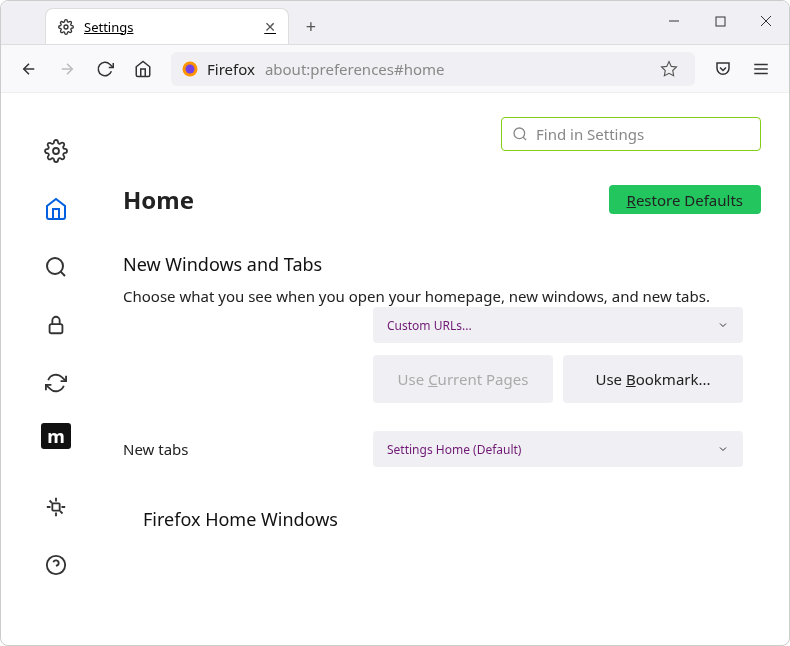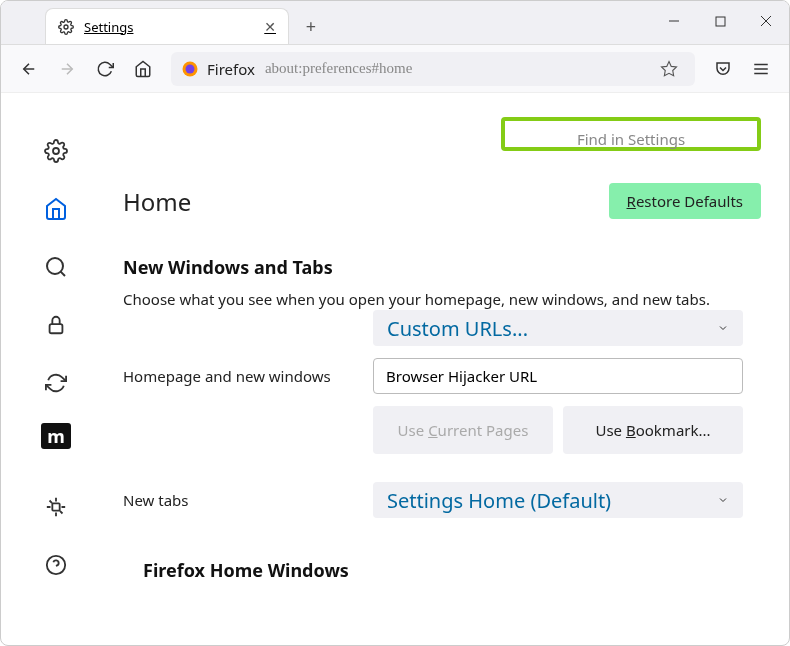--- a/index.html
+++ b/index.html
@@ -12,47 +12,47 @@
 .newtab { width: 32px; height: 32px; display: flex; align-items: center; justify-content: center; font-size: 18px; color: #555; margin-left: 6px; margin-bottom: 2px; }
 .winctrl { margin-left: auto; display: flex; align-self: flex-start; height: 40px; }
 .winctrl div { width: 46px; display: flex; align-items: center; justify-content: center; }
 
 
 .urlbar { height: 48px; display: flex; align-items: center; gap: 6px; padding: 0 12px; background: #f9f9fb; border-bottom: 1px solid #eee; }
 .nav-btn { width: 32px; height: 32px; display: flex; align-items: center; justify-content: center; color: #333; border-radius: 4px; }
 .nav-btn.disabled { color: #bbb; }
 .url-field { flex: 1; height: 34px; background: #f0f0f4; border-radius: 6px; display: flex; align-items: center; padding: 0 10px; gap: 10px; font-size: 15px; margin: 0 6px; }
 .url-left { display: flex; align-items: center; gap: 8px; }
-.url-text { color: #888; font-family: Liberation Serif, serif; }
+.url-text { color: #888; }
 .url-host { color: #222; }
 .url-right { margin-left: auto; display: flex; align-items: center; gap: 4px; }
 
 
 .page { display: flex; height: calc(646px - 44px - 48px); }
 .sidebar { width: 110px; display: flex; flex-direction: column; align-items: center; padding-top: 40px; gap: 22px; }
 .sidebar .sicon { width: 36px; height: 36px; display: flex; align-items: center; justify-content: center; color: #333; border-radius: 4px; }
 .sidebar .sicon.active { color: #0060df; }
 .sidebar .sicon.m { background: #111; color: #fff; font-weight: bold; font-size: 18px; width: 30px; height: 26px; border-radius: 3px; }
 
 .content { flex: 1; padding: 24px 28px 0 12px; overflow: hidden; position: relative; }
 .search-row { display: flex; justify-content: flex-end; margin-bottom: 32px; }
-.search-box { width: 260px; height: 34px; border: 4px solid #84cc16; border-radius: 4px; display: flex; align-items: center; padding: 0 10px; gap: 8px; color: #888; font-size: 15px; flex-direction: column; }
+.search-box { width: 260px; height: 34px; border: 1px solid #84cc16; border-radius: 4px; display: flex; align-items: center; padding: 0 10px; gap: 8px; color: #888; font-size: 15px; }
 
 .title-row { display: flex; align-items: center; margin-bottom: 36px; }
-.page-title { font-size: 24px; color: #222; font-weight: 400; }
-.restore-btn { margin-left: auto; background: #86efac; border: none; height: 36px; padding: 0 18px; border-radius: 4px; font-size: 15px; color: #222; }
-
-.section-h { font-size: 18px; font-weight: 700; color: #111; margin-bottom: 10px; }
+.page-title { font-size: 24px; color: #222; font-weight: 700; }
+.restore-btn { margin-left: auto; background: #22c55e; border: none; height: 29px; padding: 0 18px; border-radius: 4px; font-size: 15px; color: #222; }
+
+.section-h { font-size: 18px; font-weight: 400; color: #111; margin-bottom: 10px; }
 .section-sub { font-size: 15px; color: #222; line-height: 1.4; }
 
 .form-row { display: flex; align-items: center; margin-bottom: 12px; }
 .form-label { width: 250px; font-size: 15px; color: #222; }
 .form-ctrl { flex: 1; max-width: 370px; }
 
-.select { background: #f0f0f4; height: 36px; border-radius: 4px; display: flex; align-items: center; padding: 0 14px; font-size: 20px; color: #0369a1; position: relative; }
+.select { background: #f0f0f4; height: 36px; border-radius: 4px; display: flex; align-items: center; padding: 0 14px; font-size: 12px; color: #701a75; position: relative; }
 .select .chev { margin-left: auto; }
 .text-input { width: 100%; height: 36px; border: 1px solid #bbb; border-radius: 4px; padding: 0 12px; font-size: 15px; outline: none; }
 
 .btn-row { display: flex; gap: 10px; margin: 10px 0 28px 250px; max-width: 370px; }
 .gray-btn { flex: 1; background: #f0f0f4; border: none; height: 48px; border-radius: 4px; font-size: 15px; color: #222; }
 .gray-btn.disabled { color: #aaa; }
 
 svg { display: block; }
 </style>
 </head>
@@ -225,26 +225,20 @@
           <span>Custom URLs...</span>
           <span class="chev">
               <svg width="12" height="12" viewBox="0 0 24 24" fill="none" stroke="#333" stroke-width="2">
                 <polyline points="6 9 12 15 18 9"></polyline>
               </svg>
             </span>
         </div>
       </div>
     </div>
 
-    <div class="form-row">
-      <div class="form-label">Homepage and new windows</div>
-      <div class="form-ctrl">
-        <input class="text-input" value="Browser Hijacker URL" style="">
-      </div>
-    </div>
 
     <div class="btn-row">
       <button class="gray-btn disabled">Use <span style="text-decoration:underline">C</span>urrent Pages</button>
       <button class="gray-btn">Use <span style="text-decoration:underline">B</span>ookmark...</button>
     </div>
 
     <div class="form-row">
       <div class="form-label">New tabs</div>
       <div class="form-ctrl">
         <div class="select">

